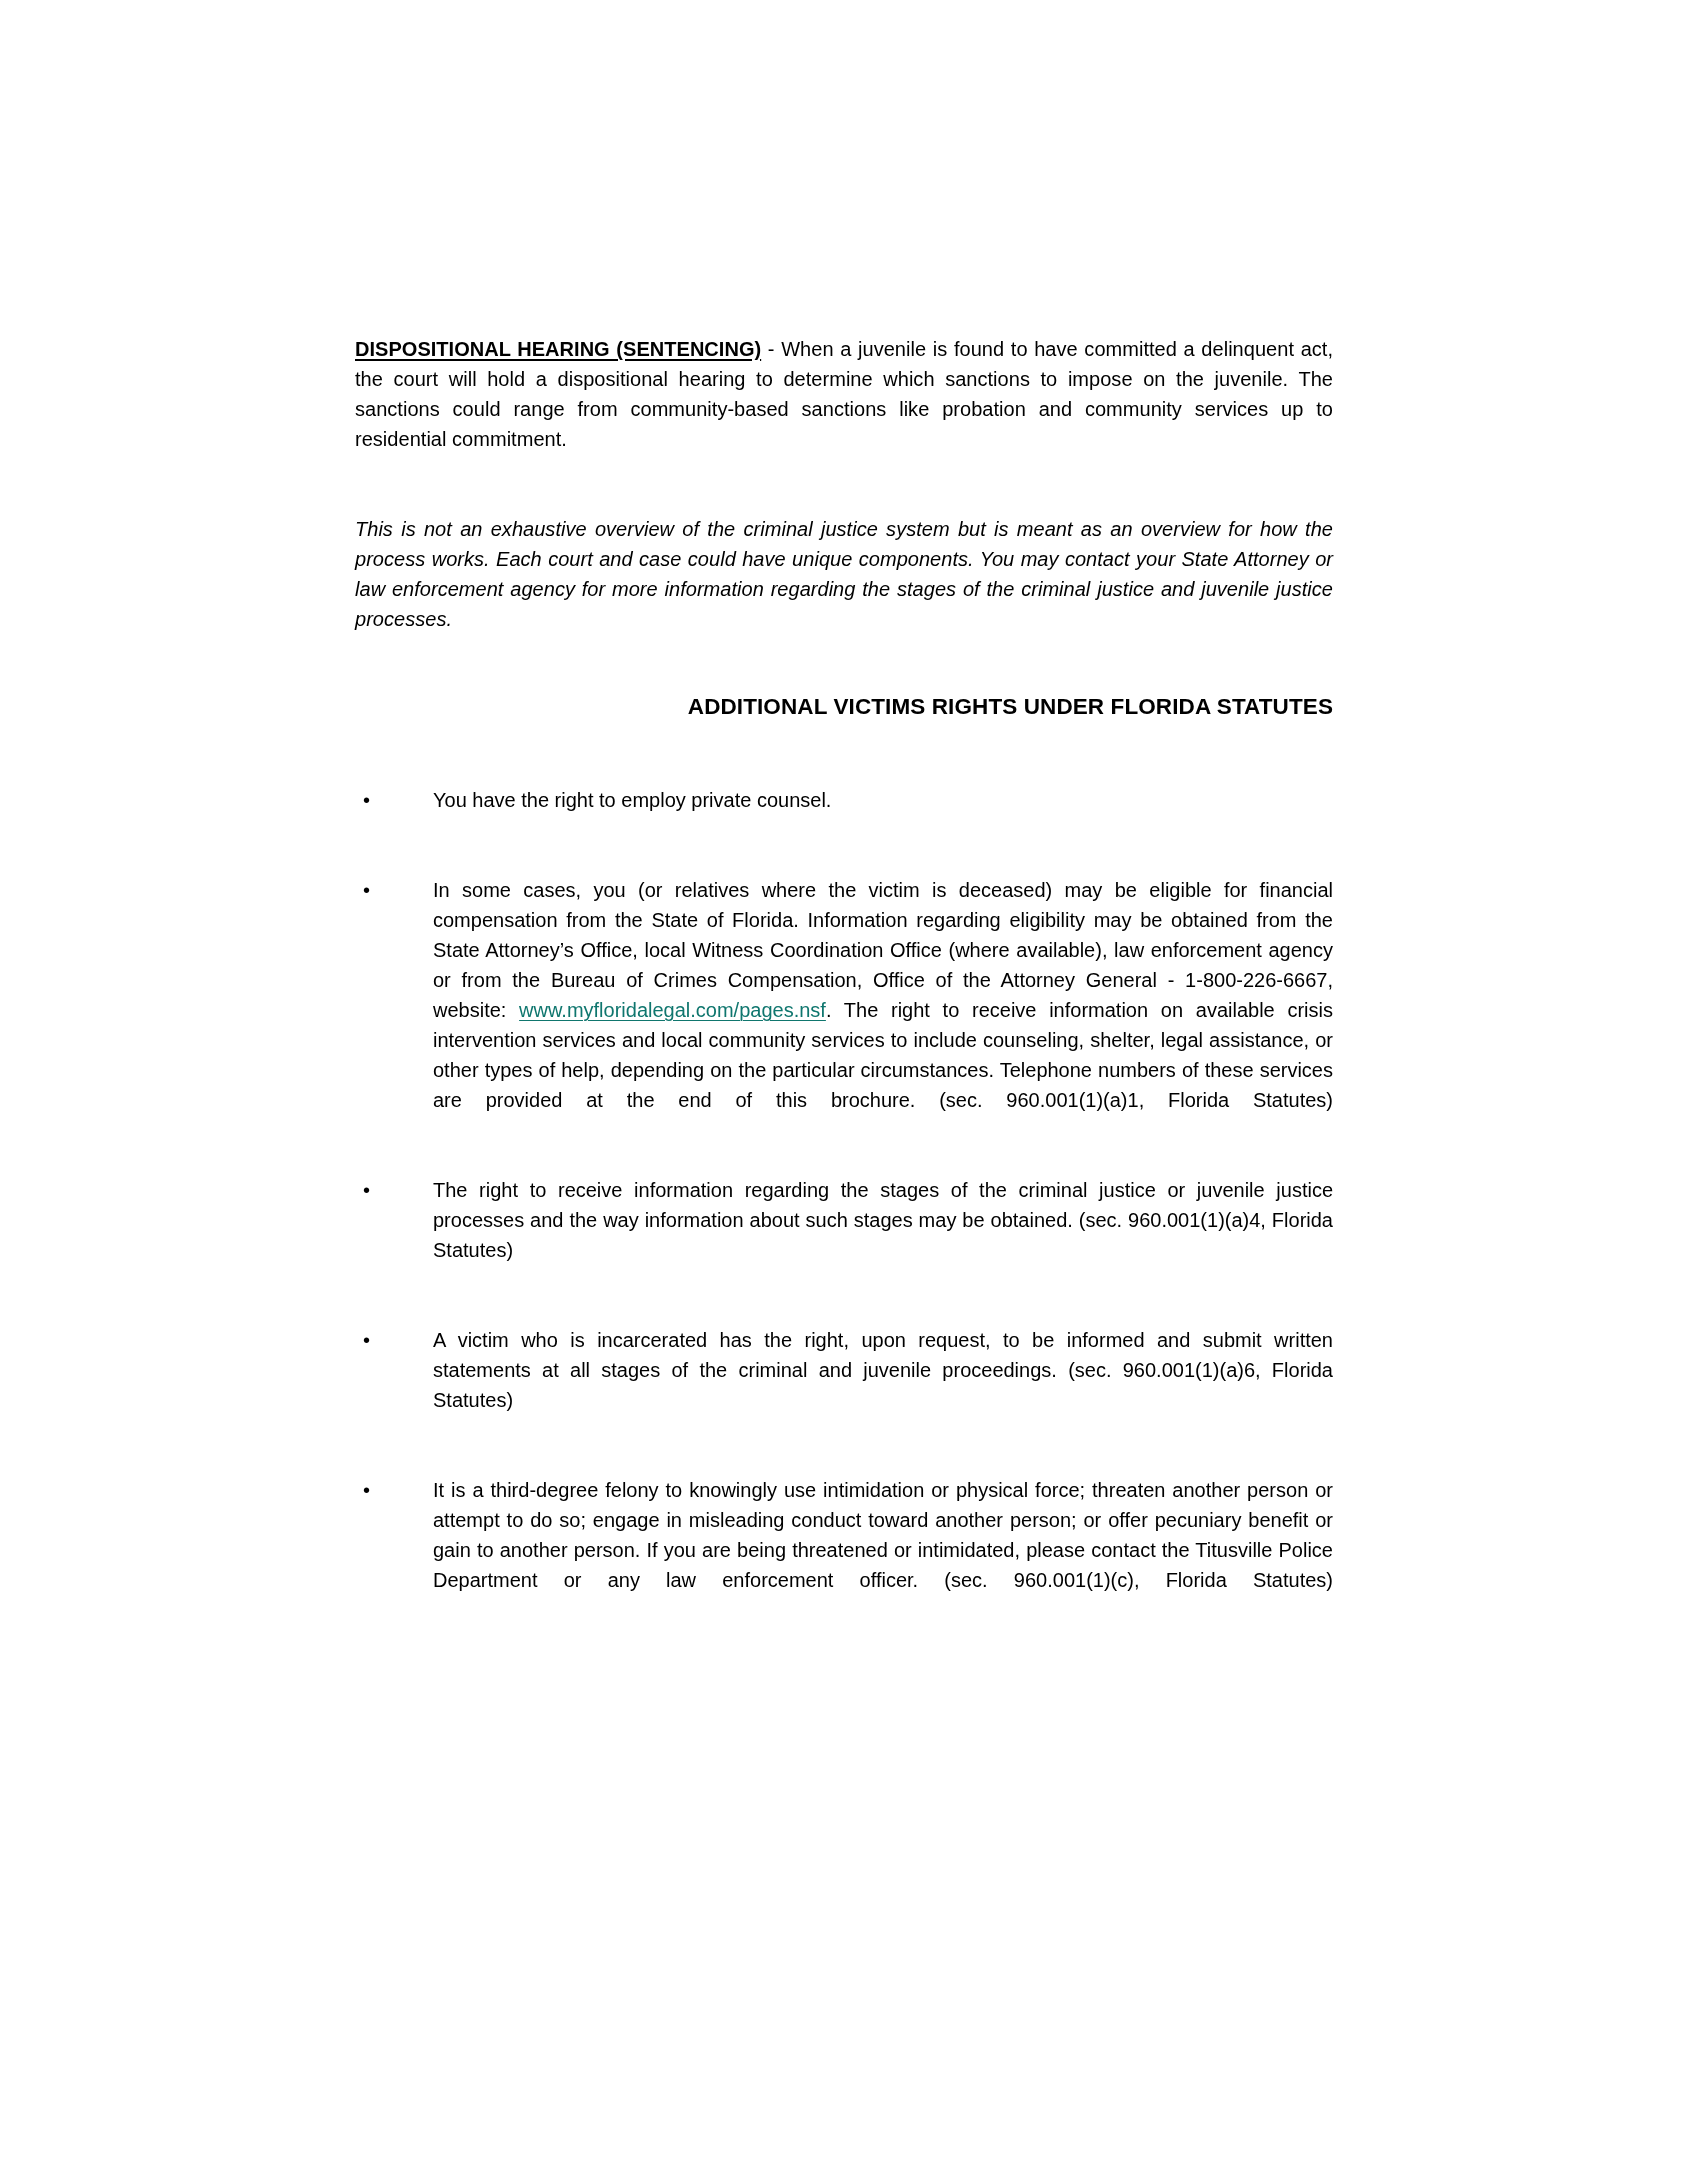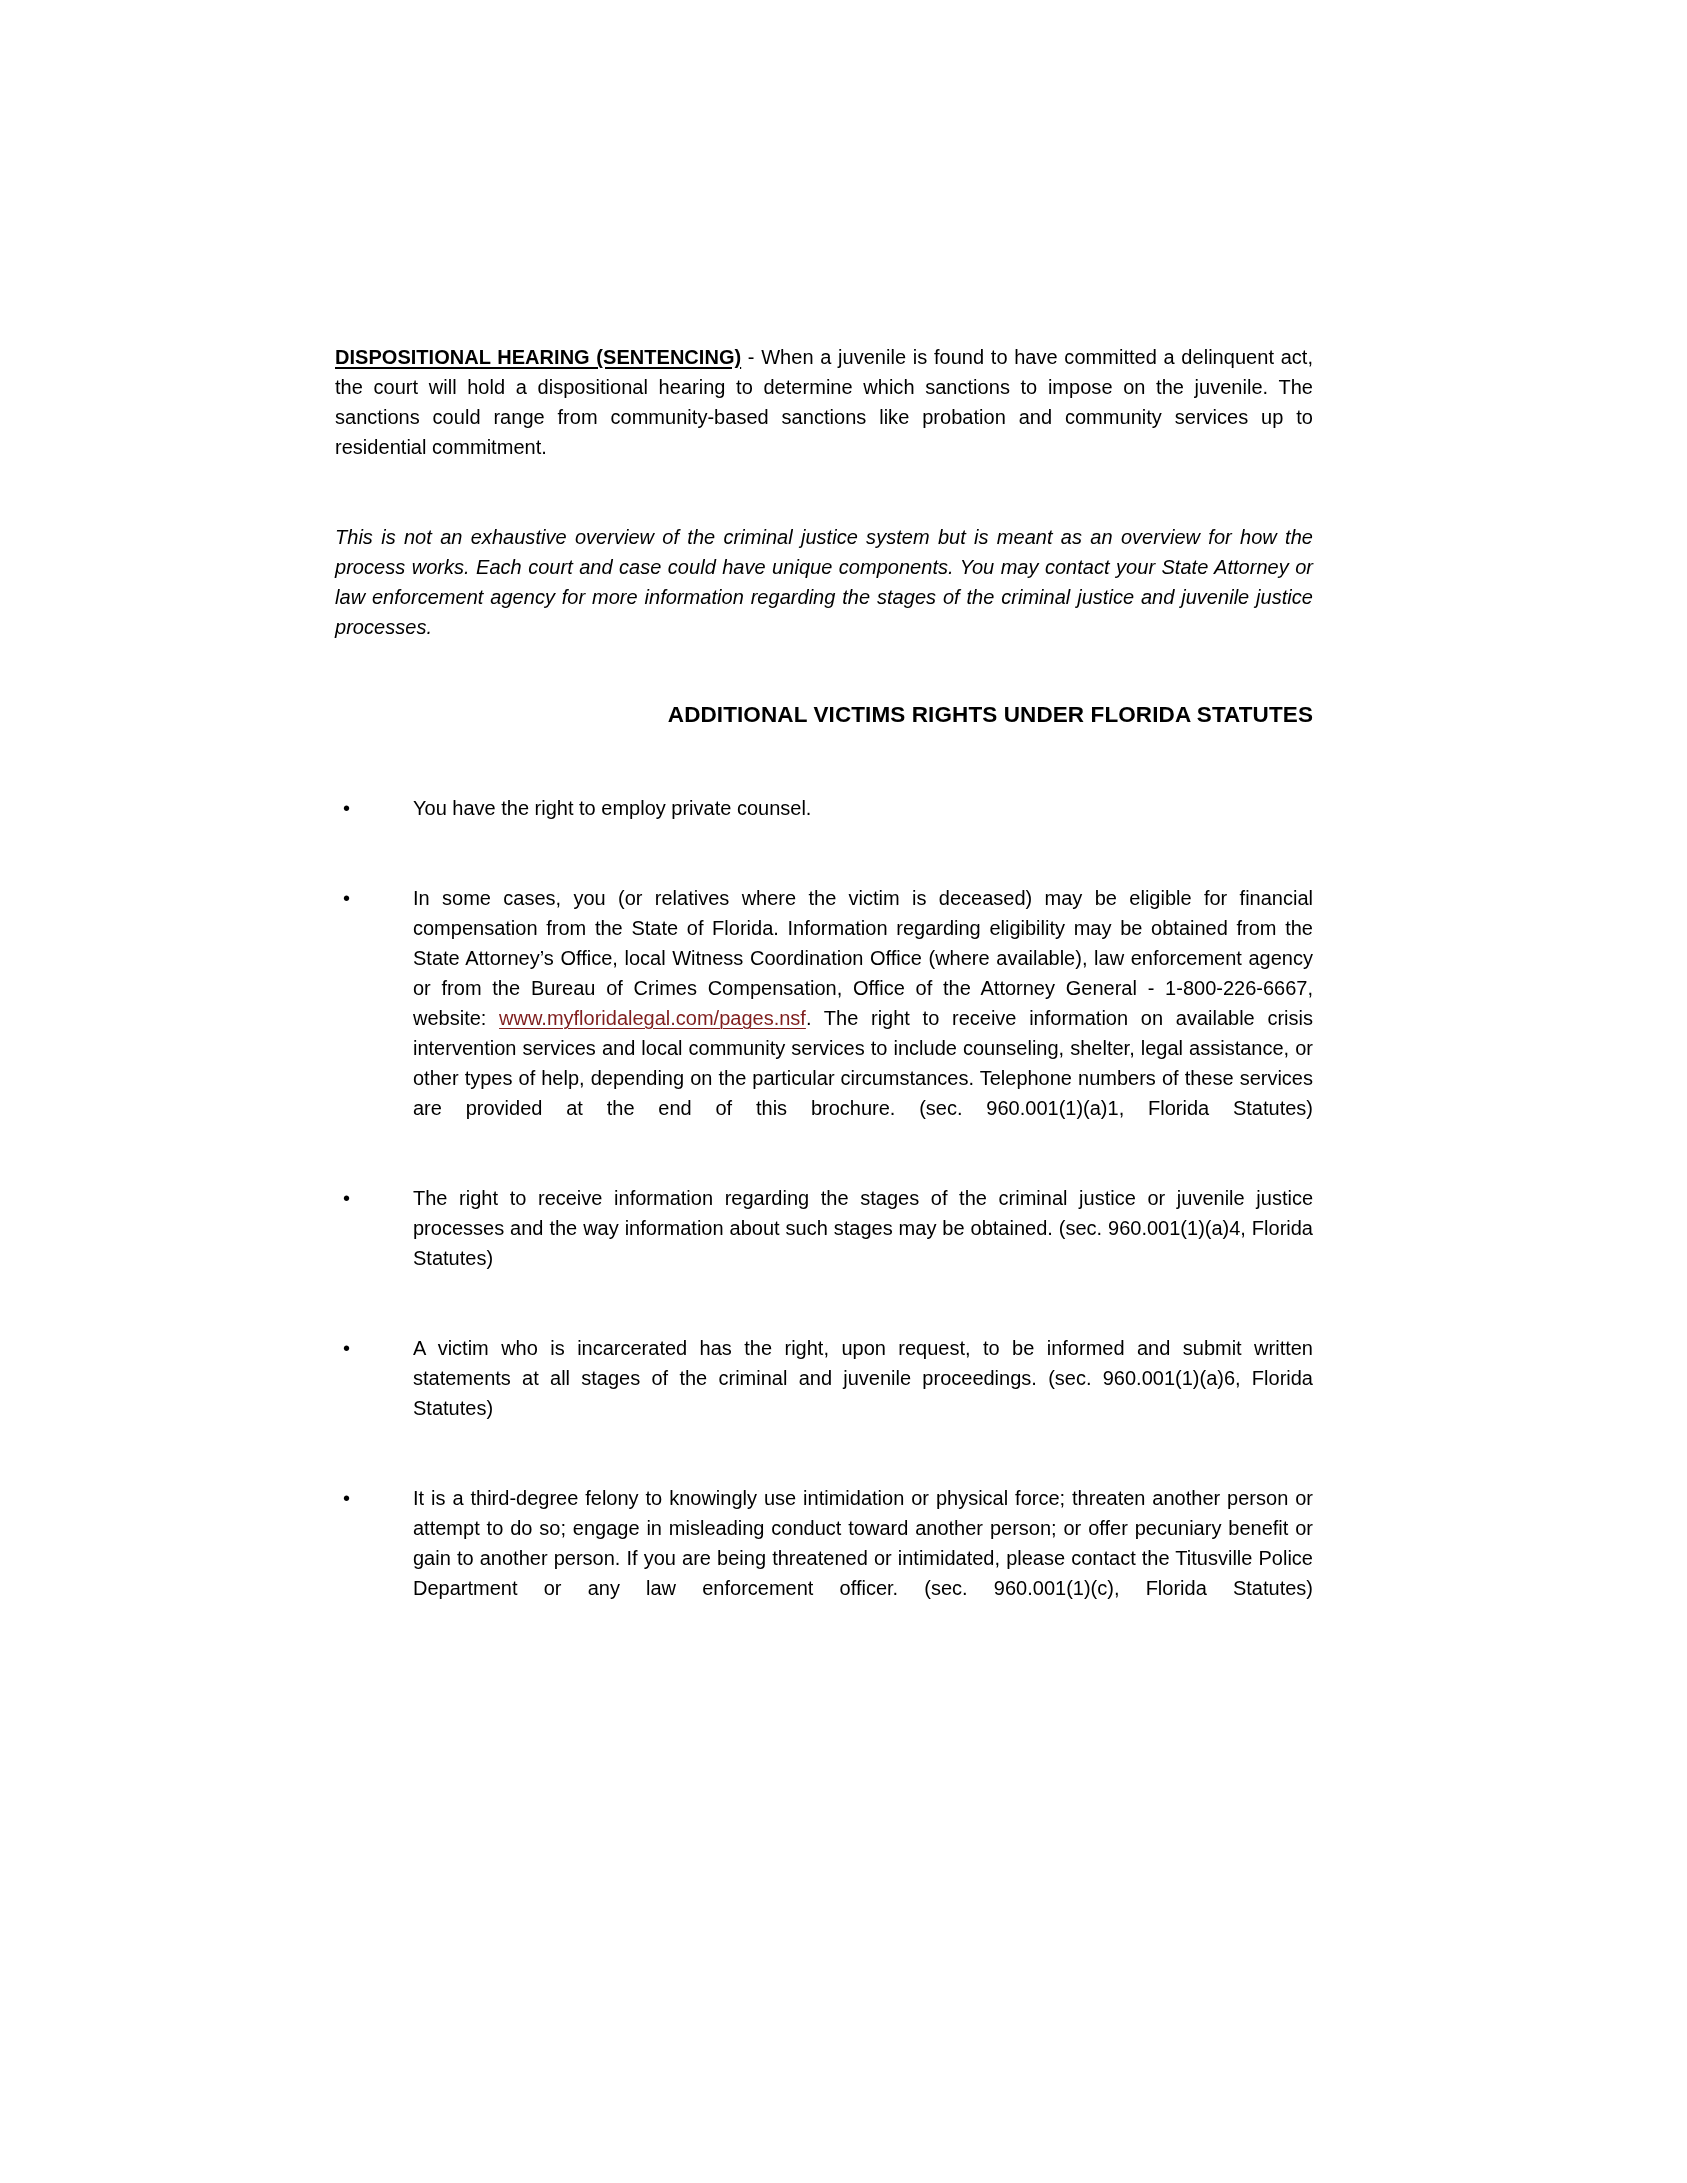--- a/index.html
+++ b/index.html
@@ -18,24 +18,23 @@
   .page {
     position: relative;
     width: 1687px;
     height: 2183px;
     background: #ffffff;
     box-sizing: border-box;
   }
 
   .content {
     position: absolute;
-    left: 335px;
+    left: 355px;
     top: 334px;
     width: 978px;
-    margin-top: 8px;
   }
 
   
   .para {
     font-size: 20px;
     line-height: 30px;
     text-align: justify;
     text-justify: inter-word;
     margin: 0;
     letter-spacing: 0.03px;
@@ -93,21 +92,21 @@
   .bullet-item .btext:last-child::after {
     content: "";
     display: inline-block;
     width: 100%;
   }
   .nojust { text-align: left; }
 
   .sec-ital { }
 
   a.link {
-    color: #7f1d1d;
+    color: #0f766e;
     text-decoration: underline;
     text-underline-offset: 2.6px;
     text-decoration-thickness: 1.3px;
   }
 </style>
 </head>
 <body>
 
 <div class="page">
   <div class="content">

